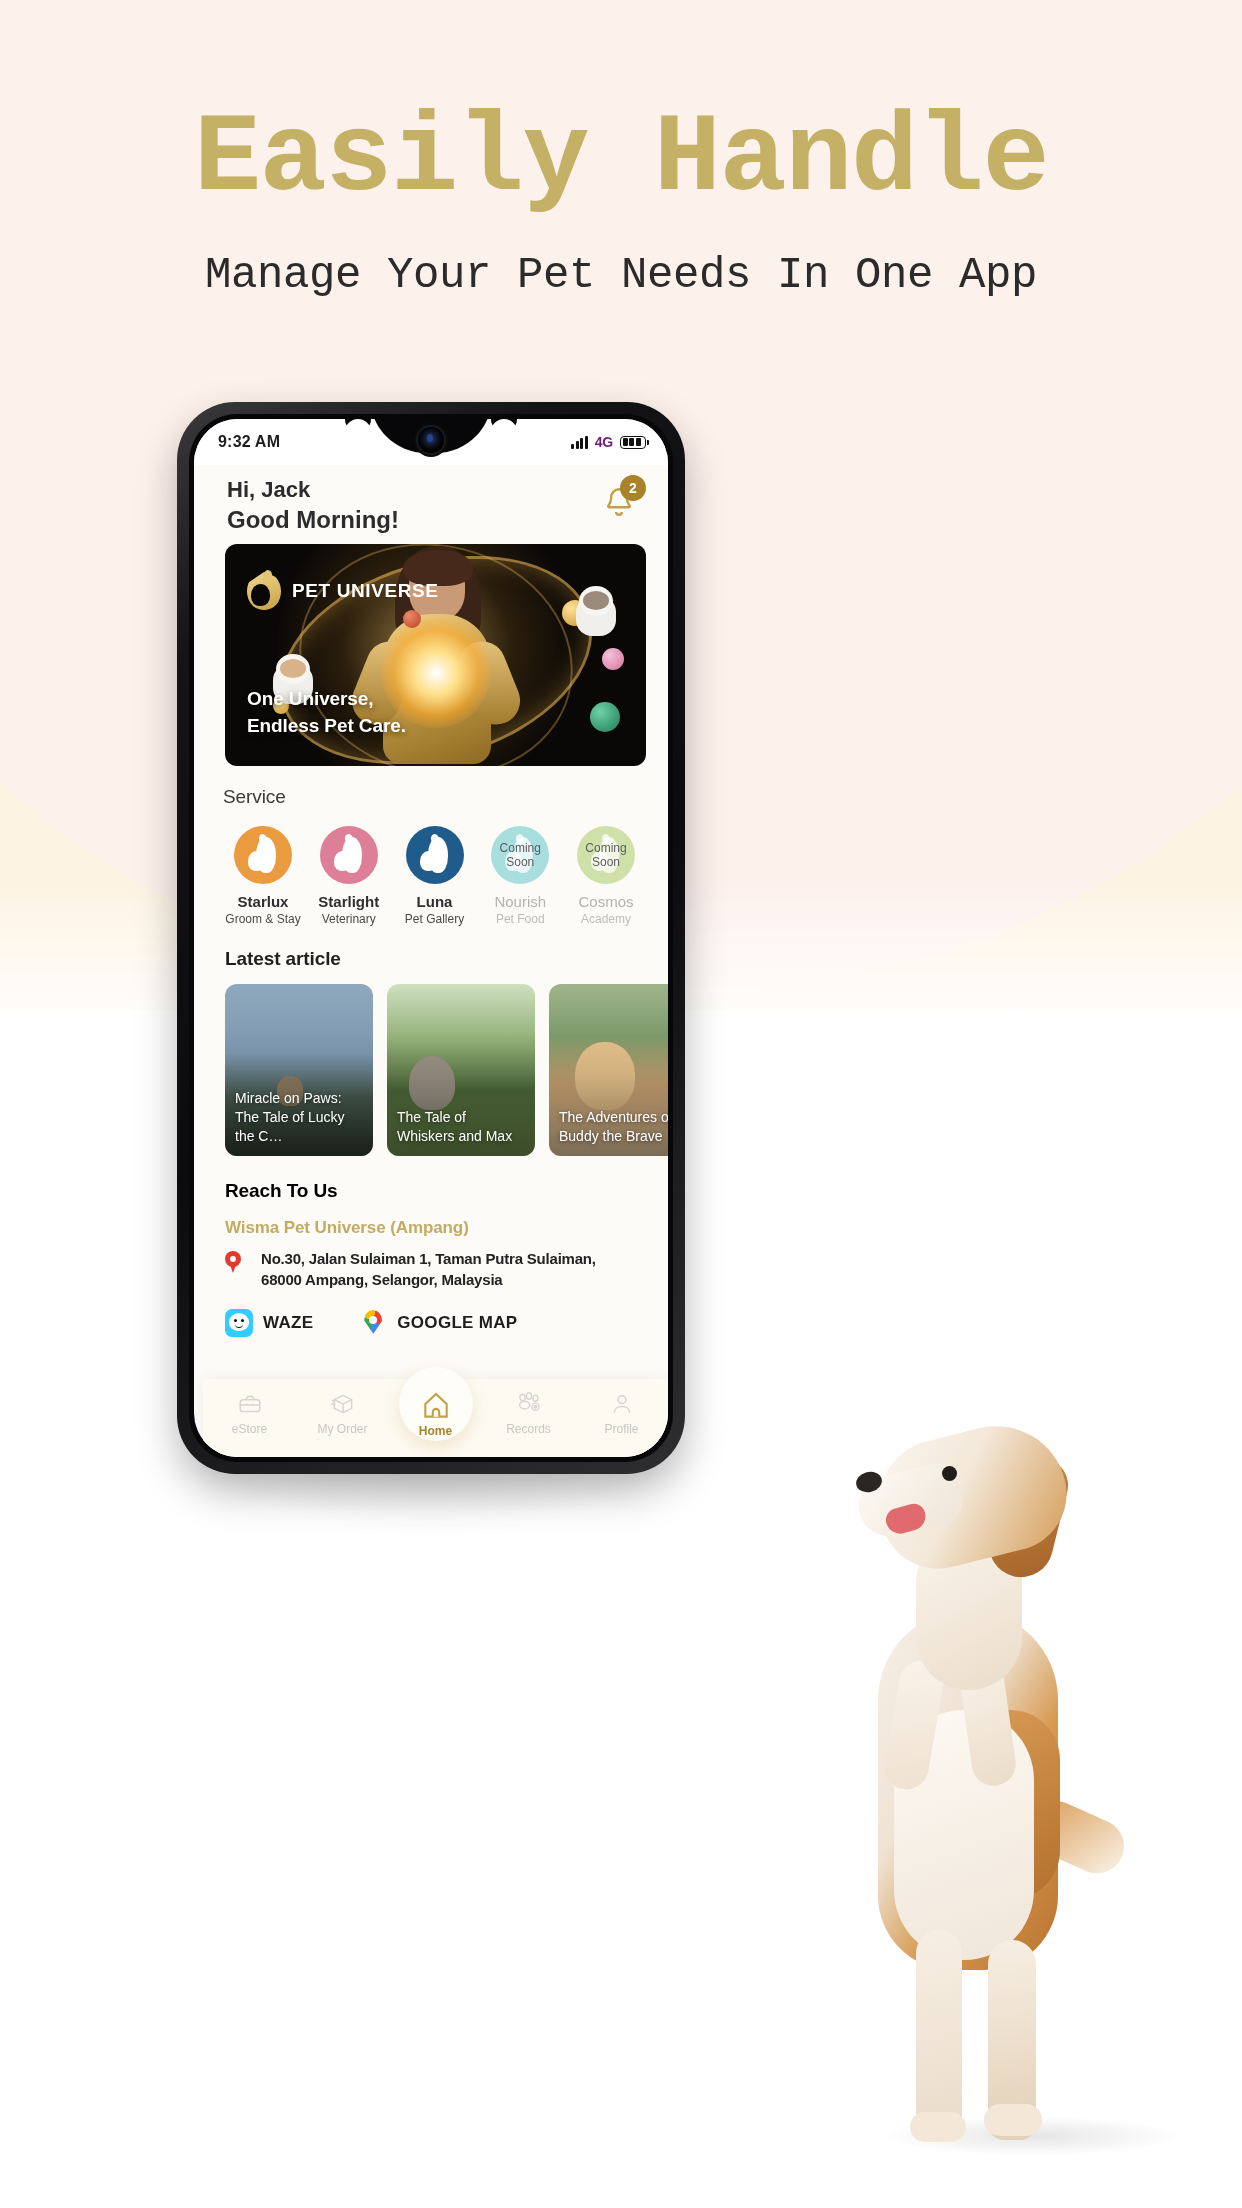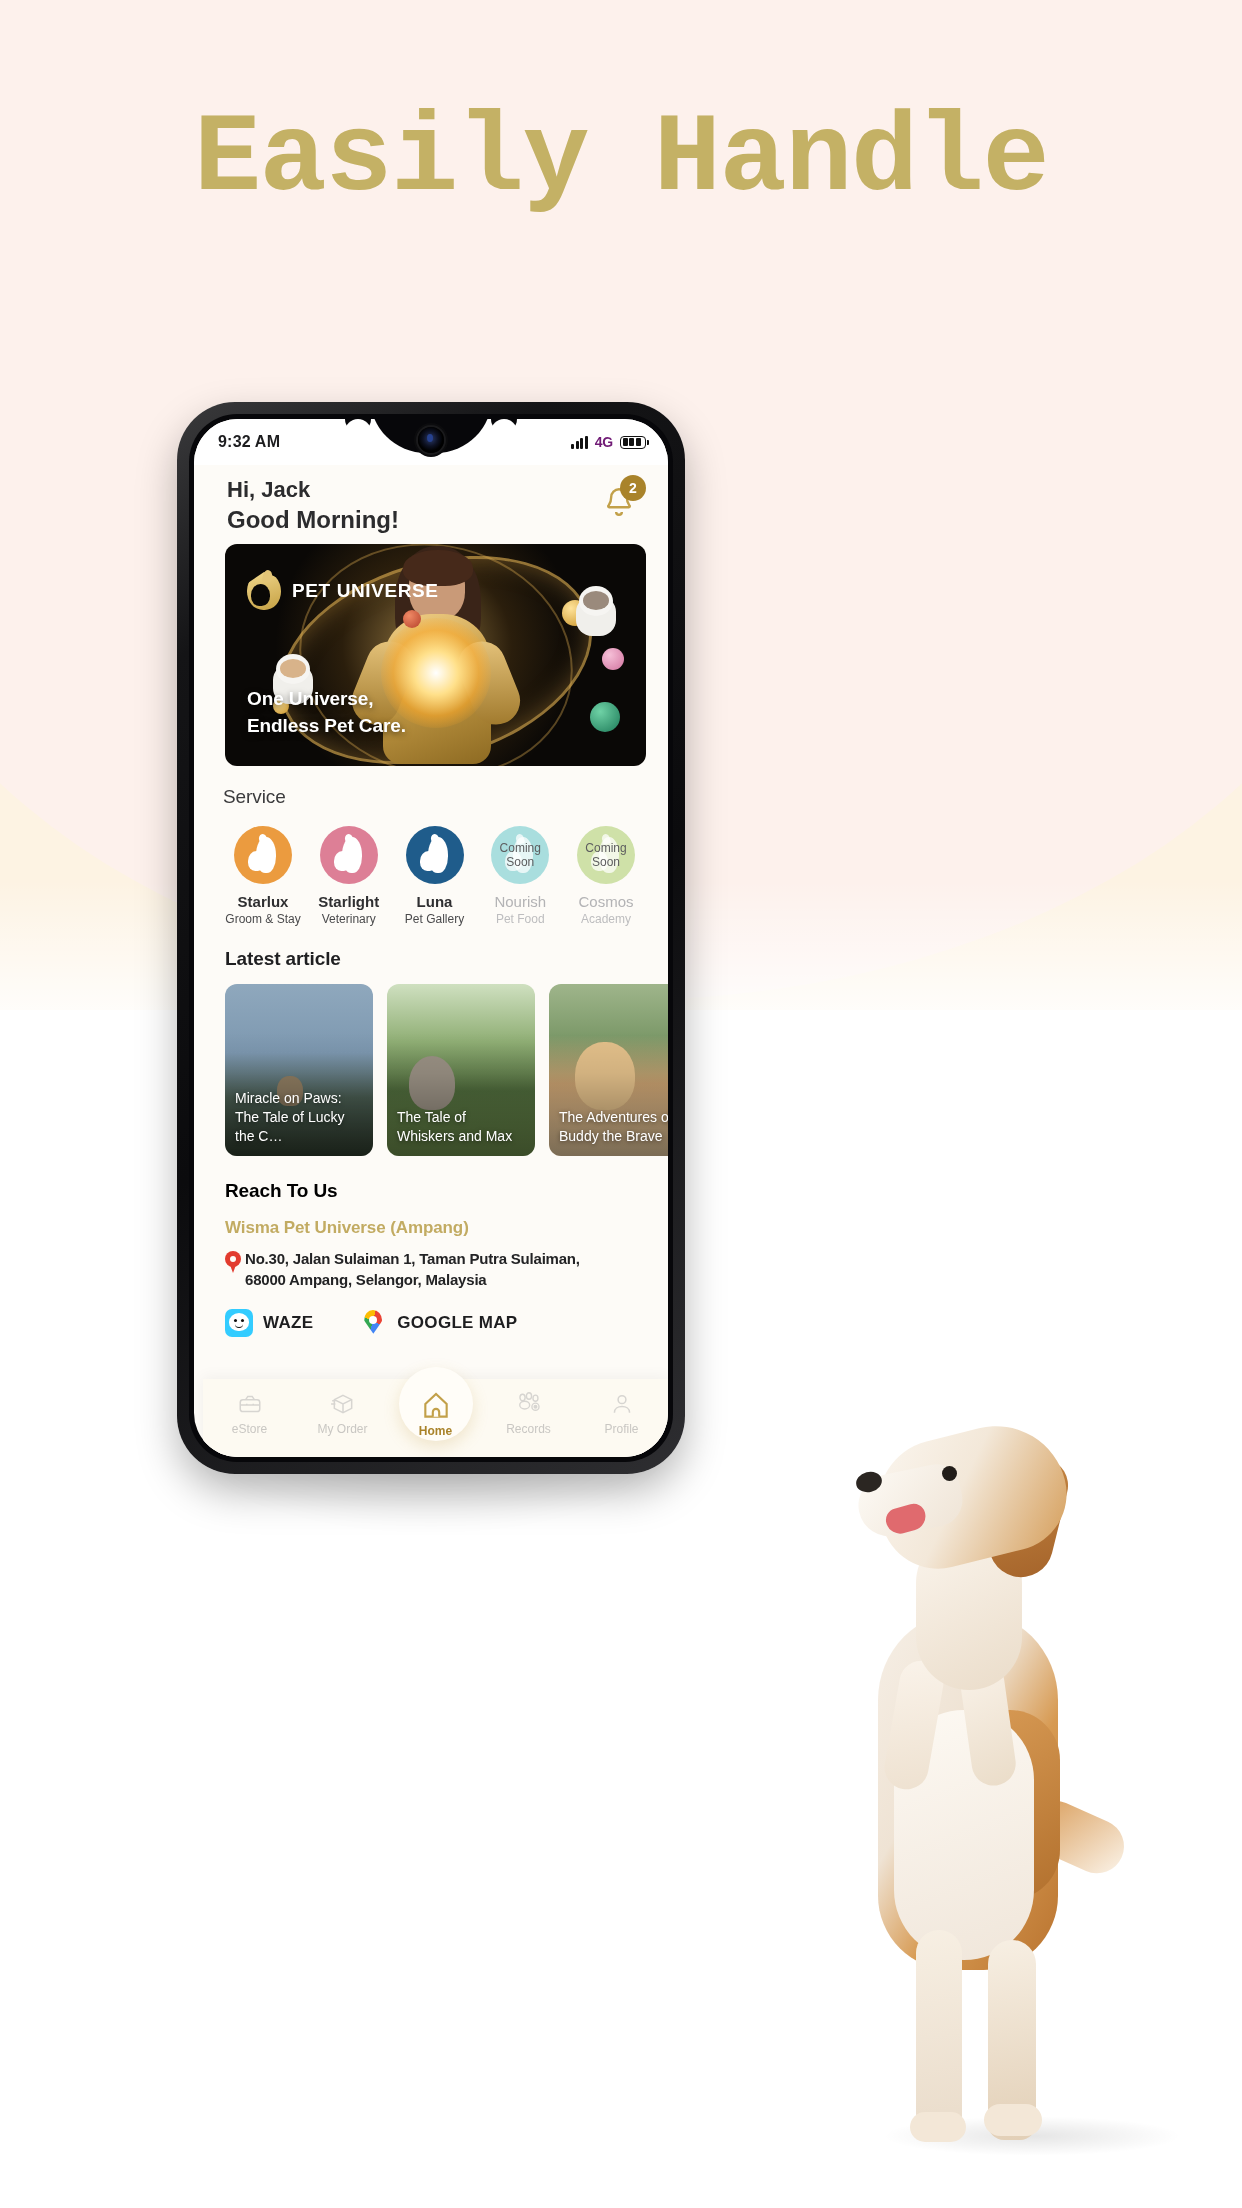--- a/index.html
+++ b/index.html
@@ -242,21 +242,21 @@
   .art1 { background: linear-gradient(to bottom, #8fa8bd 0%, #7d98b0 40%, #4a5d52 66%, #2e3b2c 100%); }
   .art1::after { content:""; position:absolute; left: 52px; top: 92px; width: 26px; height: 30px; border-radius: 46% 46% 40% 40%; background:#8d7b60; }
   .art2 { background: linear-gradient(to bottom, #cfe0c0 0%, #8fae74 34%, #4f6b3c 62%, #6b8a4a 100%); }
   .art2::after { content:""; position:absolute; left: 22px; top: 72px; width: 46px; height: 54px; border-radius: 50% 50% 42% 42%; background:#9a9184; }
   .art3 { background: linear-gradient(to bottom, #9fb58b 0%, #7d9a6a 30%, #c8a070 58%, #e0c49a 100%); }
   .art3::after { content:""; position:absolute; left: 26px; top: 58px; width: 60px; height: 68px; border-radius: 48% 48% 44% 44%; background:#e3c08a; }
 
   
   .reach { padding: 24px 22px 0 22px; }
   .reach-place { margin-top: 16px; font-size: 17px; font-weight: 700; color: #c2ab62; letter-spacing: -0.1px; }
-  .reach-addr { margin-top: 10px; display: flex; gap: 4px; align-items: flex-start; }
+  .reach-addr { margin-top: 10px; display: flex; gap: 20px; align-items: flex-start; }
   .pin { flex: 0 0 auto; width: 16px; height: 22px; position: relative; margin-top: 3px; }
   .pin .head { position:absolute; left:0; top:0; width:16px; height:16px; border-radius:50%; background:#e23b2e; }
   .pin .tip  { position:absolute; left:4px; top:11px; width:8px; height:11px; background:#e23b2e; clip-path: polygon(50% 100%, 0 0, 100% 0); }
   .pin .dot  { position:absolute; left:5px; top:5px; width:6px; height:6px; border-radius:50%; background:#fdfbf7; }
   .reach-lines { font-size: 15px; line-height: 1.42; color: #232325; font-weight: 600; letter-spacing: -0.2px; }
   .maps-row { display: flex; gap: 46px; margin-top: 18px; align-items: center; }
   .map-item { display: flex; align-items: center; gap: 10px; }
   .waze-ic { width: 28px; height: 28px; border-radius: 7px; background: #33ccff; position: relative; }
   .waze-ic .face { position:absolute; left:4px; top:4px; width:20px; height:18px; background:#fff; border-radius: 50% 50% 46% 46%; }
   .waze-ic .e1, .waze-ic .e2 { position:absolute; top:10px; width:3px; height:3px; border-radius:50%; background:#111; }
@@ -314,20 +314,21 @@
   .d-armR { left: 146px; top: 250px; width: 44px; height: 126px; border-radius: 22px; background: linear-gradient(160deg,#faf3ea,#eadcc8); transform: rotate(-8deg); }
 </style>
 </head>
 <body>
 
 <div class="promo-bg"></div>
 <div class="promo-fade"></div>
 
 <div class="promo-text">
   <div class="promo-title">Easily Handle</div>
+  <div class="promo-sub">Manage Your Pet Needs In One App</div>
 </div>
 
 <div class="phone-wrap">
   <div class="phone-shadow"></div>
   <div class="phone">
     <div class="phone-inner">
       <div class="screen">
 
         <div class="notch">
           <div class="notch-fill"></div>

